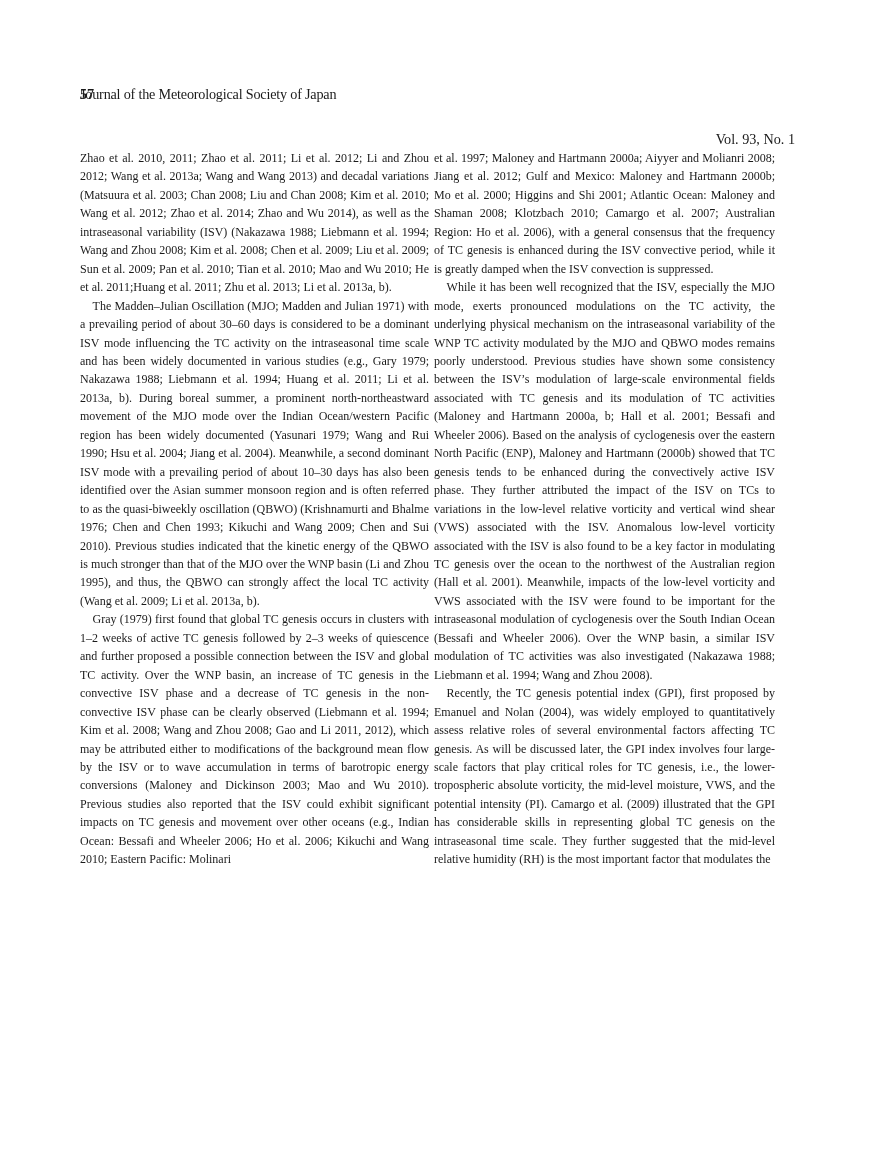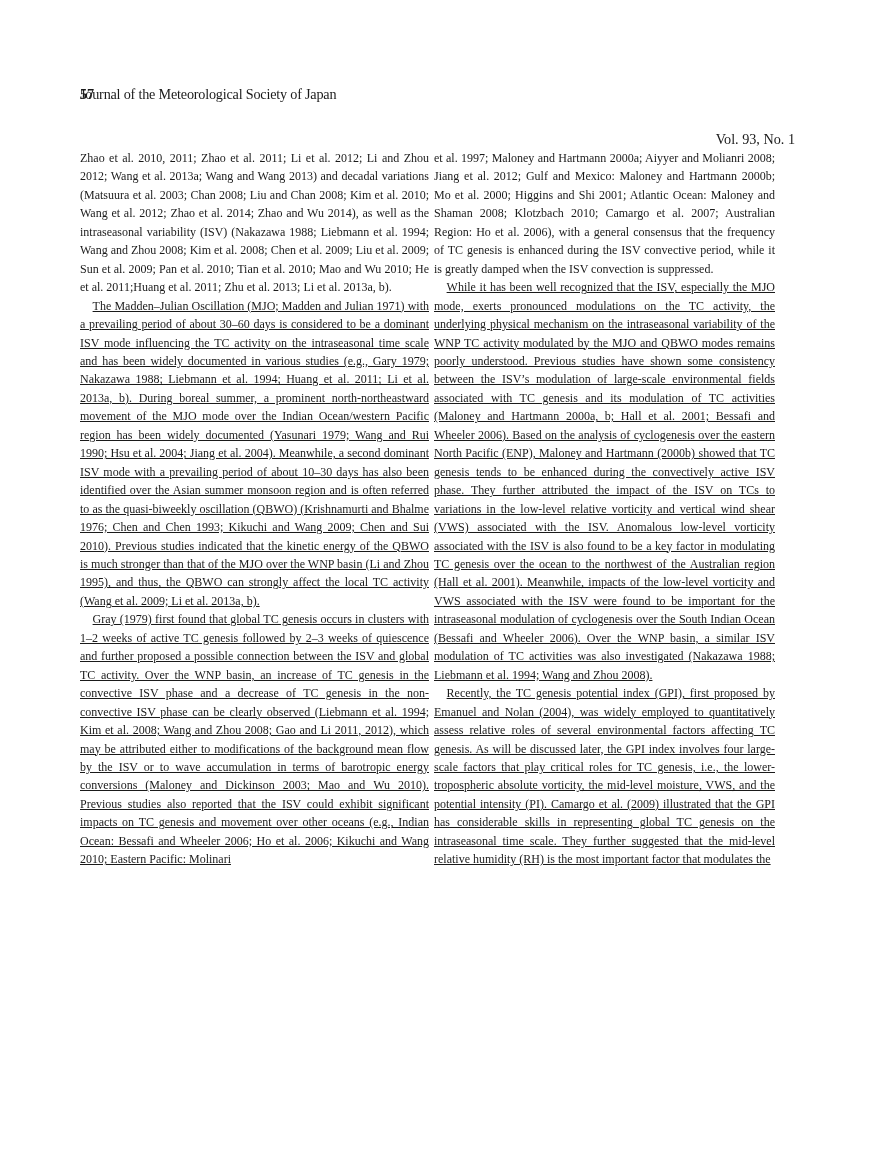--- a/index.html
+++ b/index.html
@@ -7,21 +7,21 @@
          font-family: "Liberation Serif", "DejaVu Serif", serif; color: #1a1a1a; }
   .header { position: absolute; top: 86px; left: 80px; width: 715px; height: 20px;
             font-size: 14.2px; }
   .header .pnum { position: absolute; left: 0; top: 0; font-weight: bold; }
   .header .jtitle { position: absolute; left: 0; right: 0; top: 0; text-align: left; letter-spacing: -0.2px; }
   .header .vol { position: absolute; right: 0; top: 0; margin-top: 45px; }
   .col { position: absolute; top: 125px; font-size: 12px; line-height: 18.45px; margin-top: 24px; }
   .col.left { left: 80px; width: 349px; }
   .col.right { left: 434px; width: 341px; }
   .col p { margin: 0; text-align: justify; text-align-last: auto; hyphens: manual; }
-  .col p.indent { text-indent: 1.05em; text-decoration: underline; }
+  .col p.indent { text-indent: 1.05em; }
   .col p.cont { text-indent: 0; }
 </style>
 </head>
 <body>
 
 <div class="header">
   <span class="pnum">57</span>
   <span class="jtitle">Journal of the Meteorological Society of Japan</span>
   <span class="vol">Vol. 93, No. 1</span>
 </div>

